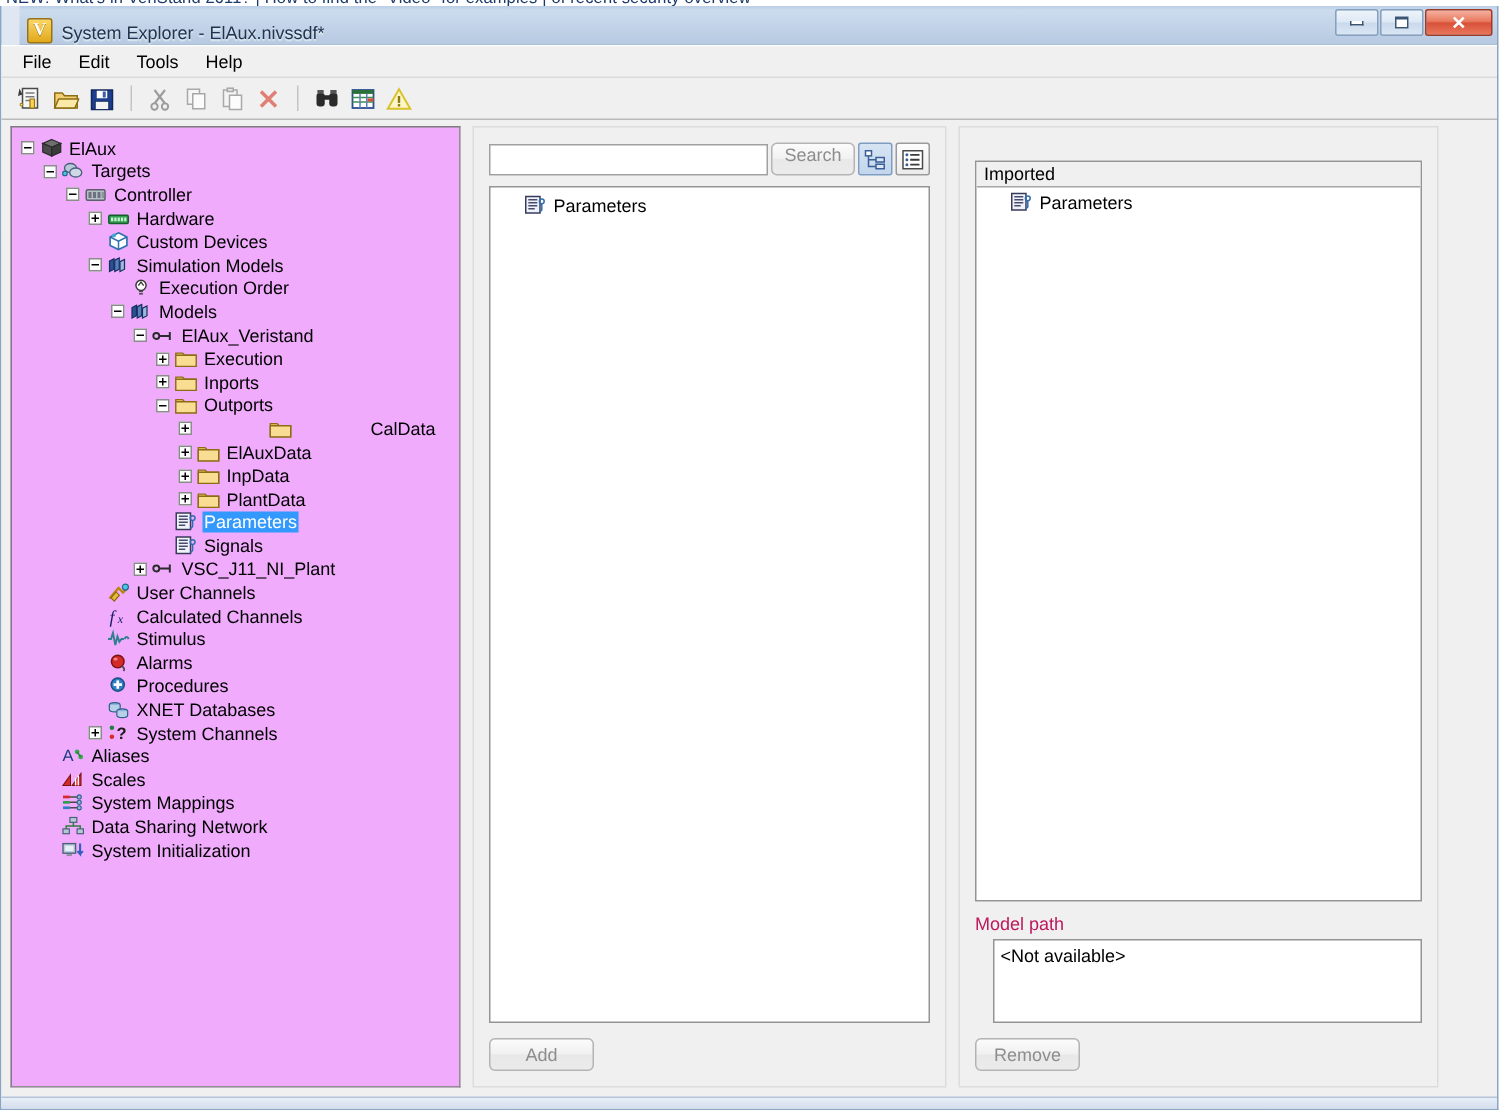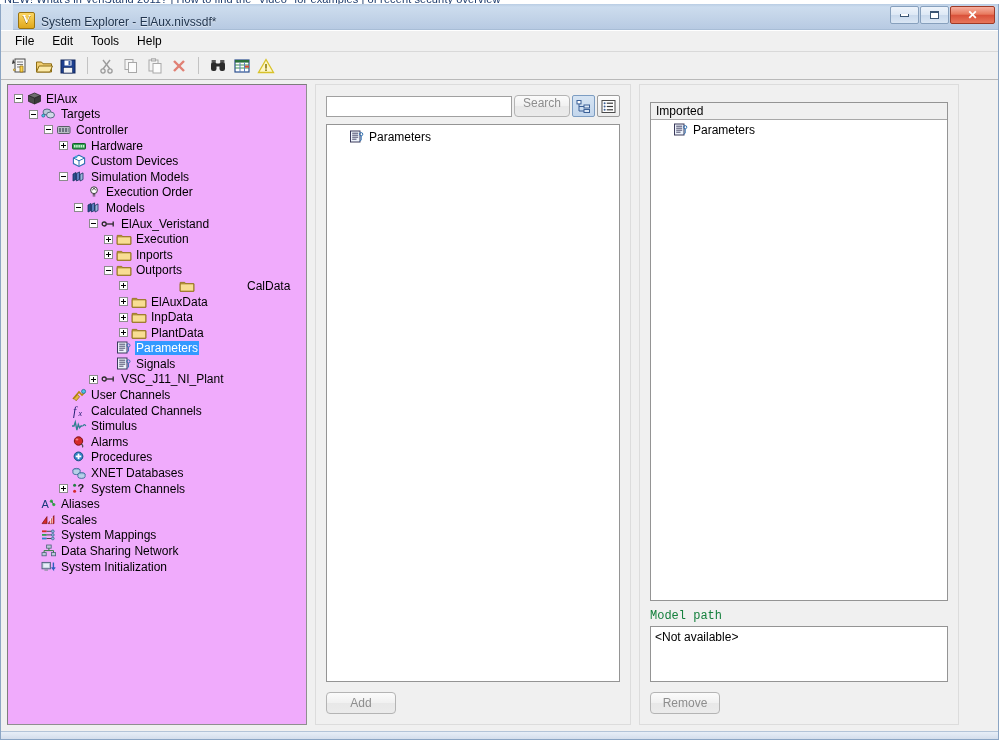--- a/index.html
+++ b/index.html
@@ -212,25 +212,25 @@
     padding-left: 22px;
   }
   .lnode .licon { width: 16px; height: 14px; flex: 0 0 16px; margin-right: 4px; position: relative; }
 
   .imported-header {
     height: 17px; background: #f0f0f0;
     border-bottom: 1px solid #a8a8a8;
     display: flex; align-items: center; padding-left: 5px;
     font-size: 12px; color: #000;
   }
-  .field-label { font-size: 12px; color: #15803d; margin-top: 8px; flex: 0 0 auto; font-family: Liberation Mono, monospace; }
+  .field-label { font-size: 12px; color: #be185d; margin-top: 8px; flex: 0 0 auto; }
   #model-path-box {
     height: 56px; flex: 0 0 56px; margin-top: 3px;
     background: #ffffff; border: 1px solid #949494;
-    font-size: 12px; color: #000; padding: 3px 4px; overflow: hidden;
+    font-size: 12px; color: #000; padding: 3px 4px; overflow: hidden; margin-left: 12px;
   }
   .btn-row { margin-top: 10px; flex: 0 0 auto; display: flex; }
   .btn.wide { min-width: 70px; text-align: center; display: flex;
               align-items: center; justify-content: center; }
 
   
   #statusbar {
     flex: 0 0 8px; height: 8px;
     background: linear-gradient(180deg,#e7eef7,#d4deec);
     border-top: 1px solid #b3c4d8;
@@ -807,21 +807,21 @@
           </div>
         </div>
 
         <div class="btn-row">
           <div class="btn wide">Add</div>
         </div>
       </div>
 
       <div id="right-panel">
 
-        <div class="listbox" style="margin-top:7px;">
+        <div class="listbox" style="margin-top:12px;">
           <div class="imported-header">Imported</div>
           <div class="lnode" style="margin-top:2px;">
             <span class="licon">
               <svg width="16" height="14" viewBox="0 0 16 14">
                 <rect x="1.5" y="1" width="9.5" height="11" fill="#eef3fb" stroke="#3a3a5a" stroke-width="1"></rect>
                 <line x1="3.2" y1="3.2" x2="9.2" y2="3.2" stroke="#4a4a6a"></line>
                 <line x1="3.2" y1="5.2" x2="9.2" y2="5.2" stroke="#4a4a6a"></line>
                 <line x1="3.2" y1="7.2" x2="9.2" y2="7.2" stroke="#4a4a6a"></line>
                 <line x1="3.2" y1="9.2" x2="7.5" y2="9.2" stroke="#4a4a6a"></line>
                 <circle cx="12.2" cy="4.2" r="1.6" fill="none" stroke="#2f6fb0" stroke-width="1"></circle>

